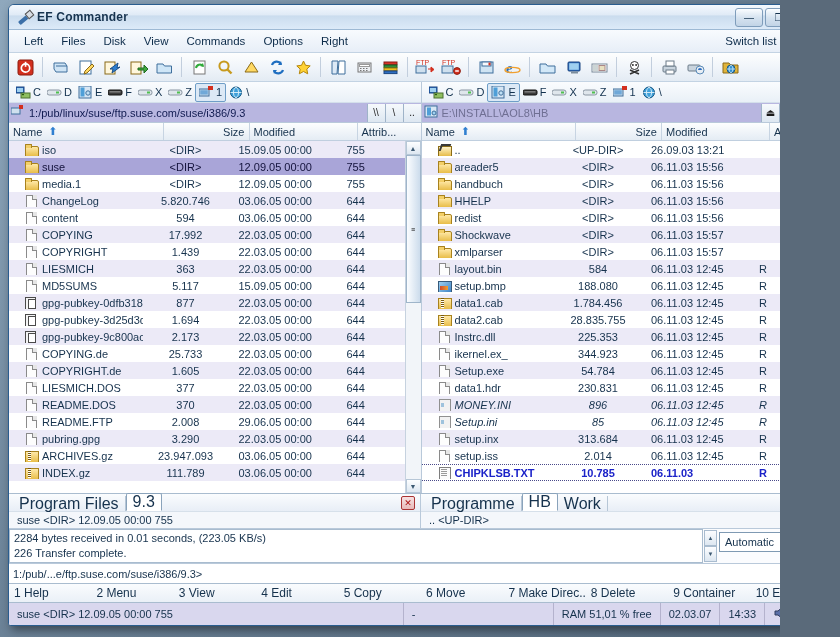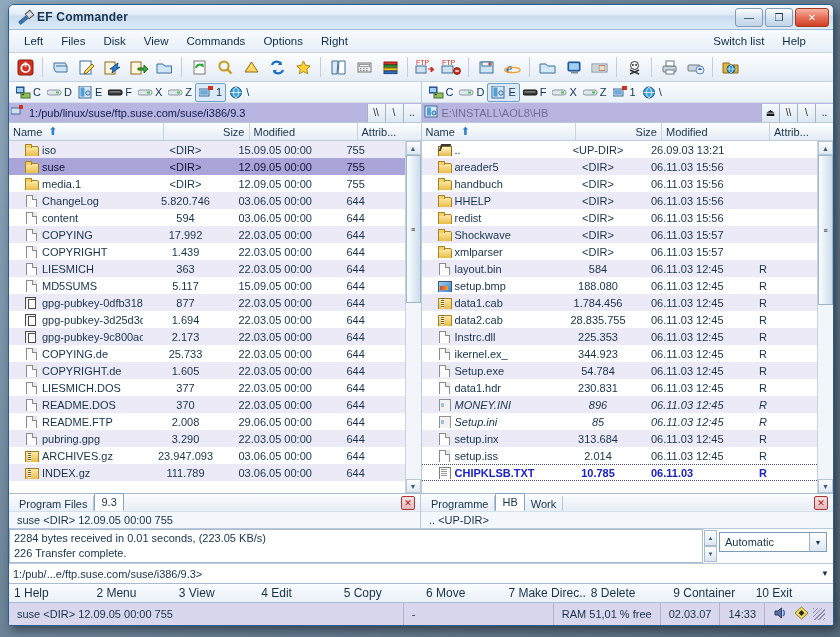--- a/index.html
+++ b/index.html
@@ -1,17 +1,17 @@
 <!DOCTYPE html>
 <html><head>
 <meta charset="utf-8">
 <style>
   html,body{margin:0;padding:0;background:#5a6a7a;}
   body{font-family:"Liberation Sans","DejaVu Sans",sans-serif;font-size:11px;color:#000;}
-  #app{position:relative;width:840px;height:637px;overflow:hidden;
+  #app{position:relative;width:780px;height:637px;overflow:hidden;
        background:linear-gradient(135deg,#8fa8bd 0%,#6d8499 40%,#55697c 100%);}
 
   
   .window{position:absolute;left:8px;top:4px;width:824px;height:620px;
           border:1px solid #2a5d8f;border-radius:6px 6px 3px 3px;
           background:#eff3f8;box-shadow:3px 4px 10px rgba(0,0,0,.45);
           display:flex;flex-direction:column;overflow:hidden;}
   .titlebar{height:24px;flex:0 0 24px;position:relative;
       background:linear-gradient(to bottom,#f4f9fe 0%,#dfeaf6 42%,#cadcee 45%,#dceaf8 100%);
       border-bottom:1px solid #9db9d4;display:flex;align-items:center;}
@@ -26,21 +26,21 @@
         background:linear-gradient(to bottom,#fbfdff,#d6e3f0 50%,#c2d4e6);
         display:flex;align-items:center;justify-content:center;font-size:10px;color:#14324e;}
   .wbtn.close{background:linear-gradient(to bottom,#f6b6a4,#e8725a 48%,#cf4024);
         border-color:#a8361d;color:#fff;width:32px;font-weight:bold;}
 
   
   .menubar{height:22px;flex:0 0 22px;display:flex;align-items:center;padding:0 6px;
       background:linear-gradient(to bottom,#f8fbfe,#e7eef7);
       border-bottom:1px solid #c3d3e3;position:relative;}
   .menubar .mi{padding:2px 9px;font-size:11.5px;color:#0d2c4a;cursor:default;}
-  .menubar .right{position:absolute;right:18px;display:flex;justify-content:space-between;}
+  .menubar .right{position:absolute;right:6px;display:flex;justify-content:space-between;}
 
   
   .toolbar{height:28px;flex:0 0 28px;display:flex;align-items:center;padding:0 3px;gap:0;
       background:linear-gradient(to bottom,#fdfefe,#eef3f9 60%,#e3ebf3);
       border-bottom:1px solid #c3d3e3;}
   .tbtn{width:26px;height:24px;display:flex;align-items:center;justify-content:center;}
   .tsep{width:1px;height:20px;background:#c2cedd;margin:0 4px;}
 
   
   .panes{flex:1 1 auto;display:flex;min-height:0;background:#e8eef5;}
@@ -132,21 +132,21 @@
       font-size:7px;color:#5b7somerset;}
 
   
   .bottom{flex:0 0 auto;display:flex;flex-direction:column;background:#eef2f7;
           border-top:1px solid #a9bccf;}
   .tabrow{display:flex;}
   .tabhalf{width:50%;display:flex;flex-direction:column;box-sizing:border-box;}
   .tabhalf.left{border-right:1px solid #b9c9da;}
   .tabs{height:17px;display:flex;align-items:flex-end;position:relative;
         background:linear-gradient(to bottom,#fafcfe,#e8eef6);padding-left:4px;}
-  .tab{height:15px;display:flex;align-items:center;padding:0 6px;font-size:11px;color:#16324d;
+  .tab{height:15px;display:flex;align-items:center;padding:0 6px;font-size:16px;color:#16324d;
        border-right:1px solid #b6c6d6;}
   .tab.active{background:#fff;border:1px solid #8aa3bb;border-bottom:1px solid #fff;
        border-radius:2px 2px 0 0;height:16px;}
   .tabclose{position:absolute;right:5px;top:2px;width:12px;height:12px;border:1px solid #a33;
        background:linear-gradient(to bottom,#f7e2e2,#e7b9b9);color:#a11;font-size:9px;
        display:flex;align-items:center;justify-content:center;border-radius:2px;}
   .infoline{height:16px;display:flex;align-items:center;font-size:11px;color:#15314c;
        padding-left:8px;background:#f4f7fb;border-top:1px solid #d6e0ea;gap:8px;}
 
   .logrow{display:flex;align-items:stretch;background:#fbfcfe;border-top:1px solid #b9c9da;}

